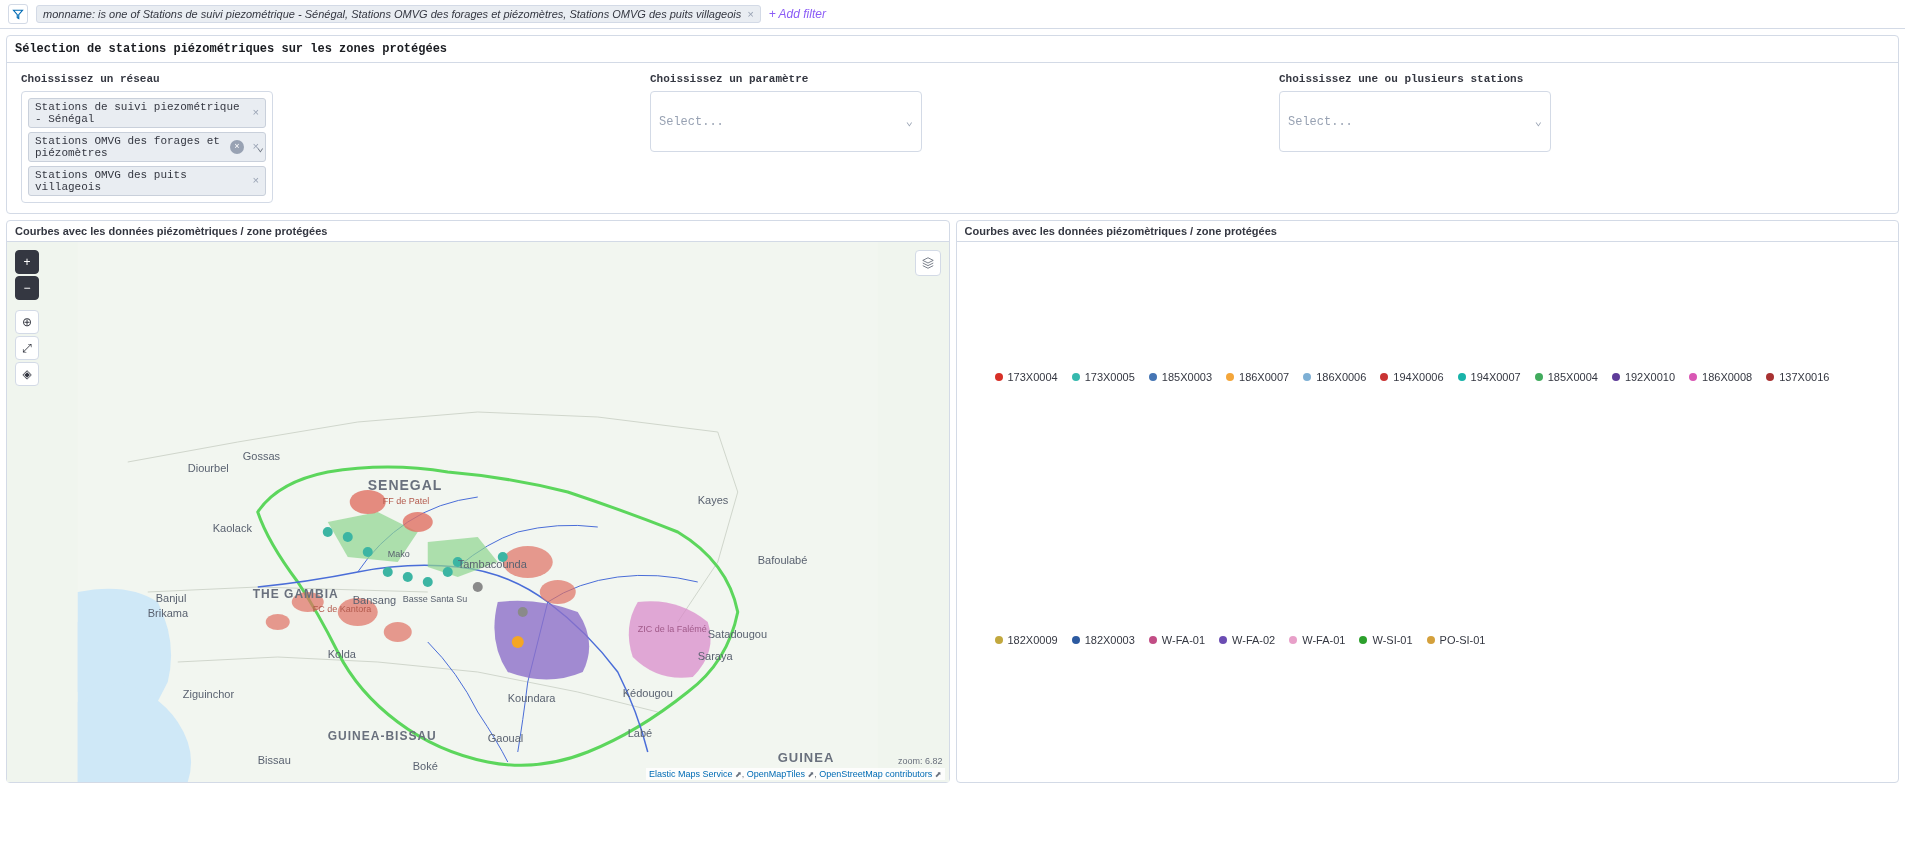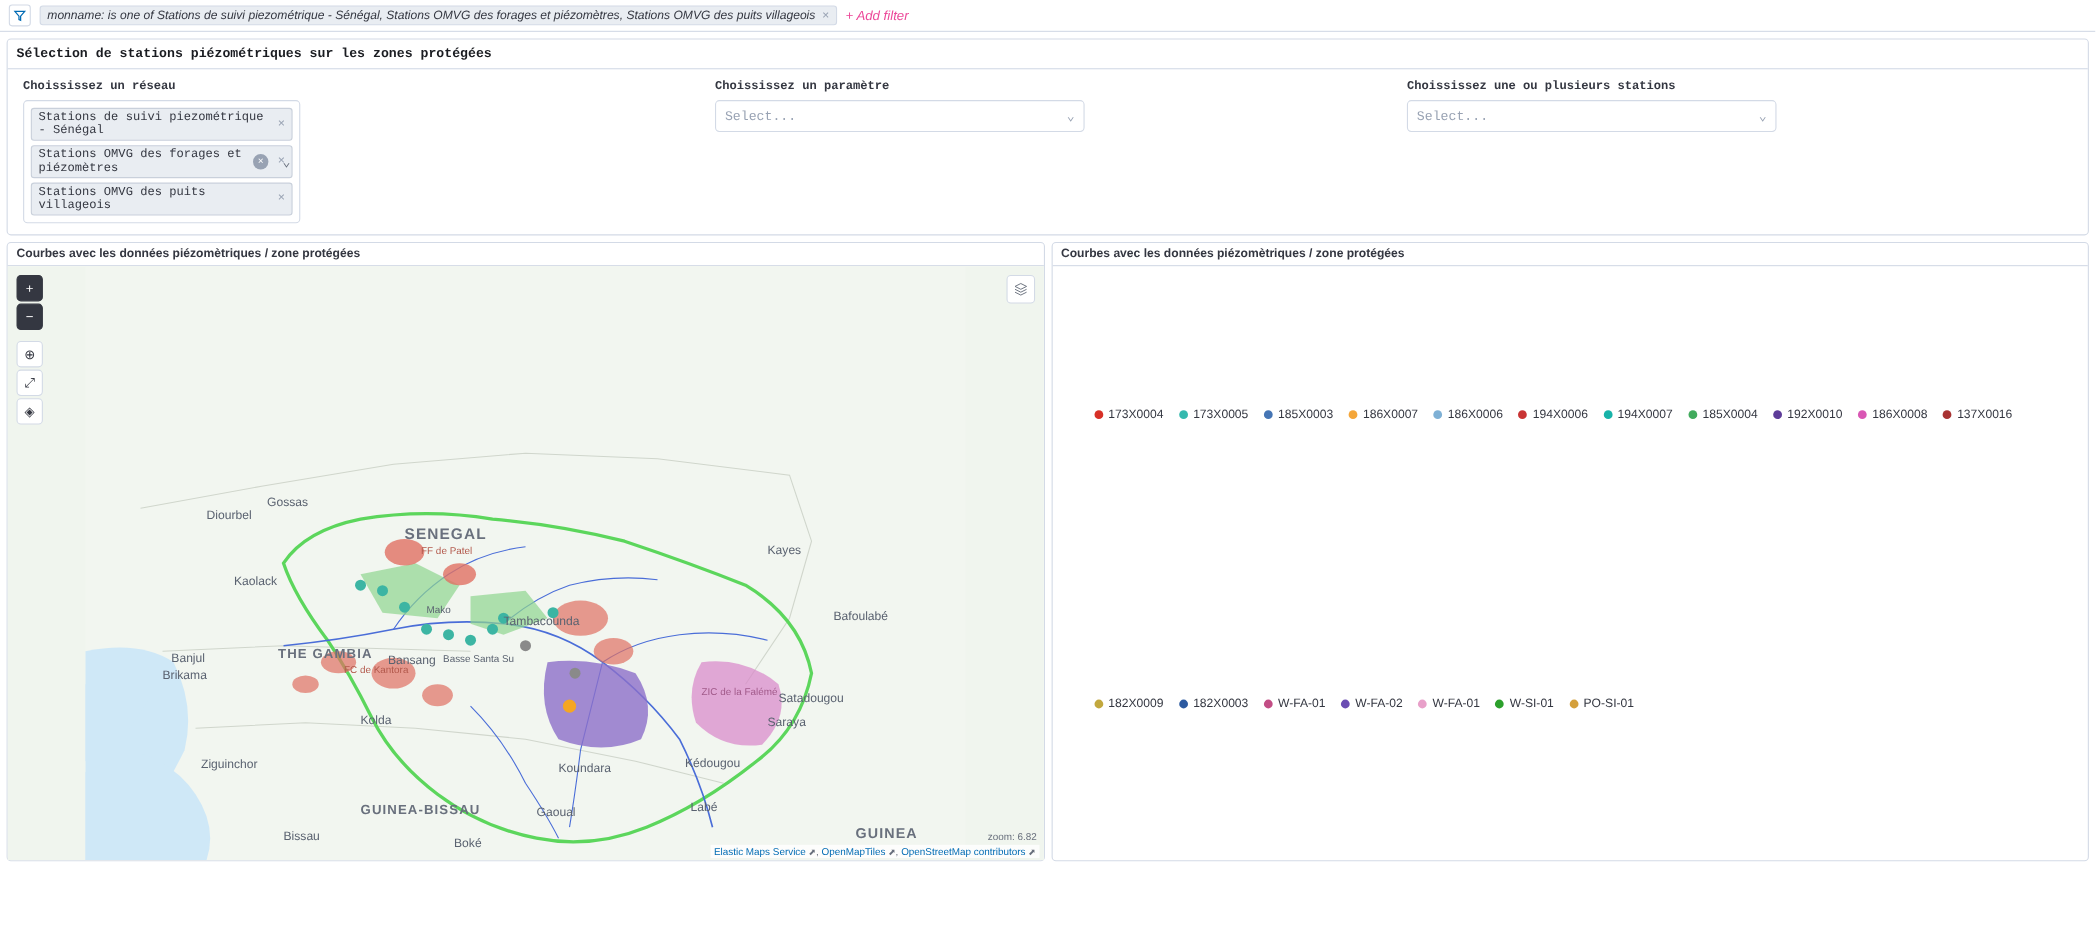--- a/index.html
+++ b/index.html
@@ -1,32 +1,32 @@
 <!DOCTYPE html>
 <html><head>
 <meta charset="utf-8">
 <style>
 * { box-sizing: border-box; margin: 0; padding: 0; }
 body { font-family: -apple-system, BlinkMacSystemFont, "Segoe UI", Helvetica, Arial, sans-serif; font-size: 12px; color: #343741; background: #fff; }
 .filter-bar { display: flex; align-items: center; padding: 4px 8px; gap: 8px; border-bottom: 1px solid #d3dae6; font-style: italic; }
 .filter-toggle { width: 20px; height: 20px; border: 1px solid #d3dae6; border-radius: 3px; display: flex; align-items: center; justify-content: center; color: #006bb4; cursor: pointer; }
 .filter-pill { display: flex; align-items: center; background: #e9edf2; border: 1px solid #d3dae6; border-radius: 3px; padding: 2px 6px; font-size: 11px; color: #343741; }
 .filter-pill .x { margin-left: 6px; color: #98a2b3; cursor: pointer; }
-.add-filter { color: #ec4899; font-size: 12px; cursor: pointer; }
+.add-filter { color: #8b5cf6; font-size: 12px; cursor: pointer; }
 .panel { border: 1px solid #d3dae6; border-radius: 4px; margin: 6px; background: #fff; font-family: Liberation Mono, monospace; }
 .panel-title { font-weight: 700; font-size: 12px; padding: 6px 8px; border-bottom: 1px solid #d3dae6; color: #1a1c21; }
 .filters-row { display: flex; gap: 24px; padding: 10px 14px; }
 .filter-group { flex: 1; }
 .filter-label { font-weight: 700; font-size: 11px; margin-bottom: 6px; display: block; }
 .multi-select { border: 1px solid #d3dae6; border-radius: 4px; padding: 4px; width: 252px; position: relative; }
 .tag { display: inline-flex; align-items: center; background: #e9edf2; border: 1px solid #c9d0db; border-radius: 3px; padding: 2px 6px; font-size: 11px; margin: 2px; }
 .tag .x { margin-left: 4px; color: #98a2b3; cursor: pointer; }
 .clear-all { position: absolute; right: 28px; top: 50%; transform: translateY(-50%); width: 14px; height: 14px; background: #98a2b3; border-radius: 50%; color: #fff; display: flex; align-items: center; justify-content: center; font-size: 9px; cursor: pointer; }
 .chev { position: absolute; right: 8px; top: 50%; transform: translateY(-50%); cursor: pointer; color: #69707d; }
-.select-box { border: 1px solid #d3dae6; border-radius: 4px; padding: 6px 8px; width: 336px; display: flex; justify-content: space-between; align-items: center; color: #98a2b3; font-size: 12px; cursor: pointer; }
+.select-box { border: 1px solid #d3dae6; border-radius: 4px; padding: 22px 8px; width: 272px; display: flex; justify-content: space-between; align-items: center; color: #98a2b3; font-size: 12px; cursor: pointer; }
 .dashboard-row { display: flex; gap: 6px; margin: 0 6px 6px 6px; }
 .viz-panel { flex: 1; border: 1px solid #d3dae6; border-radius: 4px; background: #fff; position: relative; }
 .viz-title { font-weight: 700; font-size: 11px; padding: 4px 8px; border-bottom: 1px solid #d3dae6; }
 .map-container { position: relative; height: 540px; background: #f0f5ee; overflow: hidden; }
 .map-controls { position: absolute; top: 8px; left: 8px; display: flex; flex-direction: column; gap: 2px; z-index: 10; }
 .map-btn { width: 24px; height: 24px; border: 1px solid #d3dae6; background: #fff; border-radius: 4px; display: flex; align-items: center; justify-content: center; cursor: pointer; font-size: 12px; }
 .map-btn.dark { background: #343741; color: #fff; border-color: #343741; }
 .layer-btn { position: absolute; top: 8px; right: 8px; width: 26px; height: 26px; border: 1px solid #d3dae6; background: #fff; border-radius: 4px; display: flex; align-items: center; justify-content: center; cursor: pointer; z-index: 10; }
 .map-svg { width: 100%; height: 100%; }
 .map-label { font-size: 11px; fill: #5a6270; font-family: inherit; }

